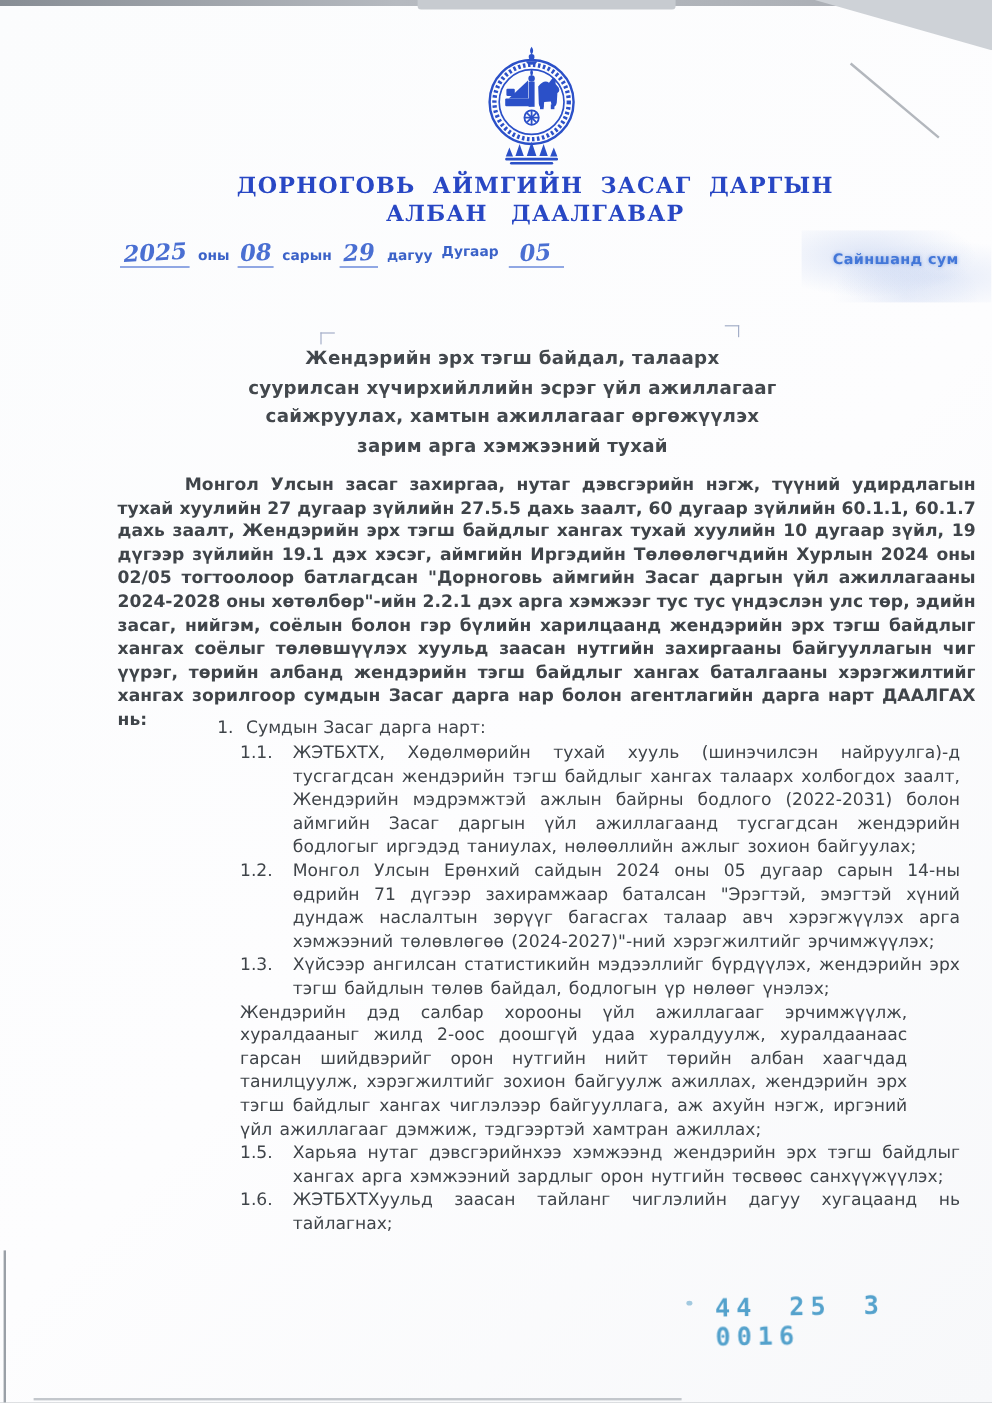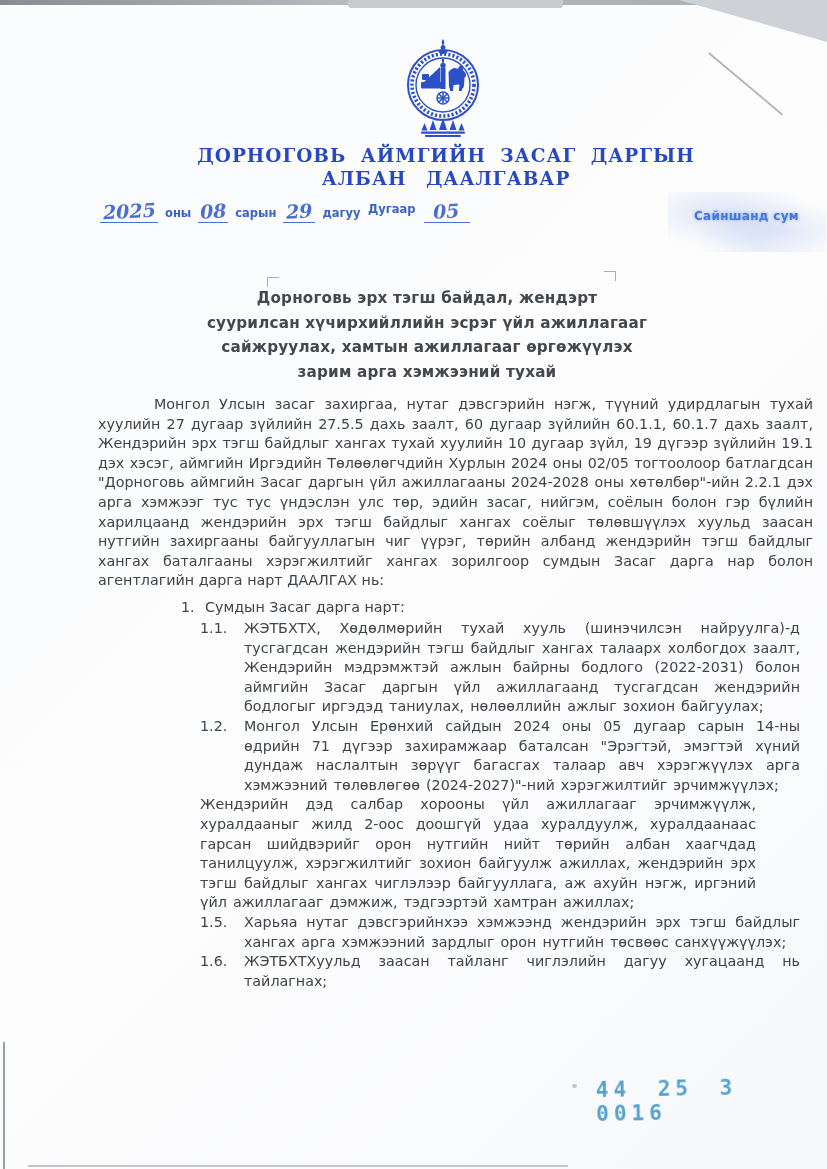--- a/index.html
+++ b/index.html
@@ -40,21 +40,21 @@
   .location{position:absolute;left:694px;top:209px;font-size:12px;font-weight:bold;color:#4377d8;
     filter:blur(.5px);text-shadow:0 0 3px rgba(80,125,215,.55);letter-spacing:.3px;}
   
   .crop-tl{position:absolute;left:267px;top:277px;width:11px;height:9px;border-top:1.5px solid #a4aec8;border-left:1.5px solid #a4aec8;}
   .crop-tr{position:absolute;left:604px;top:271px;width:11px;height:9px;border-top:1.5px solid #a4aec8;border-right:1.5px solid #a4aec8;}
   
   .subject{position:absolute;left:27px;top:286px;width:800px;text-align:center;
     font-size:15.2px;font-weight:600;line-height:24.5px;color:#43484d;letter-spacing:.2px;}
   
   .body-par{position:absolute;left:98px;top:395px;width:715px;
-    font-size:14.3px;line-height:19.6px;text-align:justify;text-indent:56px;color:#3f4449;}
+    font-size:14.3px;line-height:19.6px;text-align:justify;text-indent:56px;color:#3f4449;font-weight:bold;}
   
   .list-main{position:absolute;left:181px;top:598px;display:flex;font-size:14.3px;line-height:19.6px;}
   .list-main .num{width:24px;flex:none;}
   .sub-list{position:absolute;left:200px;top:619px;width:600px;font-size:14.3px;line-height:19.6px;}
   .sub-item{display:flex;}
   .sub-item .num{width:44px;flex:none;}
   .sub-item .txt{width:556px;text-align:justify;word-spacing:1.5px;}
   
   .registry{position:absolute;left:596px;top:1076px;
     font-family:"DejaVu Sans Mono",monospace;font-weight:bold;font-size:21px;
@@ -139,21 +139,21 @@
     <span class="blank num"><span class="hand">05</span></span>
   </div>
 
   <div class="stamp-smudge"></div>
   <div class="location">Сайншанд сум</div>
 
   <div class="crop-tl"></div>
   <div class="crop-tr"></div>
 
   <div class="subject">
-    <div>Дорноговь эрх тэгш байдал, жендэрт</div>
+    <div>Жендэрийн эрх тэгш байдал, талаарх</div>
     <div>суурилсан хүчирхийллийн эсрэг үйл ажиллагааг</div>
     <div>сайжруулах, хамтын ажиллагааг өргөжүүлэх</div>
     <div>зарим арга хэмжээний тухай</div>
   </div>
 
   <div class="body-par">Монгол Улсын засаг захиргаа, нутаг дэвсгэрийн нэгж, түүний удирдлагын тухай хуулийн 27 дугаар зүйлийн 27.5.5 дахь заалт, 60 дугаар зүйлийн 60.1.1, 60.1.7 дахь заалт, Жендэрийн эрх тэгш байдлыг хангах тухай хуулийн 10 дугаар зүйл, 19 дүгээр зүйлийн 19.1 дэх хэсэг, аймгийн Иргэдийн Төлөөлөгчдийн Хурлын 2024 оны 02/05 тогтоолоор батлагдсан "Дорноговь аймгийн Засаг даргын үйл ажиллагааны 2024-2028 оны хөтөлбөр"-ийн 2.2.1 дэх арга хэмжээг тус тус үндэслэн улс төр, эдийн засаг, нийгэм, соёлын болон гэр бүлийн харилцаанд жендэрийн эрх тэгш байдлыг хангах соёлыг төлөвшүүлэх хуульд заасан нутгийн захиргааны байгууллагын чиг үүрэг, төрийн албанд жендэрийн тэгш байдлыг хангах баталгааны хэрэгжилтийг хангах зорилгоор сумдын Засаг дарга нар болон агентлагийн дарга нарт ДААЛГАХ нь:</div>
 
   <div class="list-main">
     <span class="num">1.</span>
     <span>Сумдын Засаг дарга нарт:</span>
@@ -162,20 +162,24 @@
   <div class="sub-list">
     <div class="sub-item">
       <span class="num">1.1.</span>
       <span class="txt">ЖЭТБХТХ, Хөдөлмөрийн тухай хууль (шинэчилсэн найруулга)-д тусгагдсан жендэрийн тэгш байдлыг хангах талаарх холбогдох заалт, Жендэрийн мэдрэмжтэй ажлын байрны бодлого (2022-2031) болон аймгийн Засаг даргын үйл ажиллагаанд тусгагдсан жендэрийн бодлогыг иргэдэд таниулах, нөлөөллийн ажлыг зохион байгуулах;</span>
     </div>
     <div class="sub-item">
       <span class="num">1.2.</span>
       <span class="txt">Монгол Улсын Ерөнхий сайдын 2024 оны 05 дугаар сарын 14-ны өдрийн 71 дүгээр захирамжаар баталсан "Эрэгтэй, эмэгтэй хүний дундаж наслалтын зөрүүг багасгах талаар авч хэрэгжүүлэх арга хэмжээний төлөвлөгөө (2024-2027)"-ний хэрэгжилтийг эрчимжүүлэх;</span>
     </div>
     <div class="sub-item">
+      <span class="num">1.3.</span>
+      <span class="txt">Хүйсээр ангилсан статистикийн мэдээллийг бүрдүүлэх, жендэрийн эрх тэгш байдлын төлөв байдал, бодлогын үр нөлөөг үнэлэх;</span>
+    </div>
+    <div class="sub-item">
       <span class="txt">Жендэрийн дэд салбар хорооны үйл ажиллагааг эрчимжүүлж, хуралдааныг жилд 2-оос доошгүй удаа хуралдуулж, хуралдаанаас гарсан шийдвэрийг орон нутгийн нийт төрийн албан хаагчдад танилцуулж, хэрэгжилтийг зохион байгуулж ажиллах, жендэрийн эрх тэгш байдлыг хангах чиглэлээр байгууллага, аж ахуйн нэгж, иргэний үйл ажиллагааг дэмжиж, тэдгээртэй хамтран ажиллах;</span>
     </div>
     <div class="sub-item">
       <span class="num">1.5.</span>
       <span class="txt">Харьяа нутаг дэвсгэрийнхээ хэмжээнд жендэрийн эрх тэгш байдлыг хангах арга хэмжээний зардлыг орон нутгийн төсвөөс санхүүжүүлэх;</span>
     </div>
     <div class="sub-item">
       <span class="num">1.6.</span>
       <span class="txt">ЖЭТБХТХуульд заасан тайланг чиглэлийн дагуу хугацаанд нь тайлагнах;</span>
     </div>

